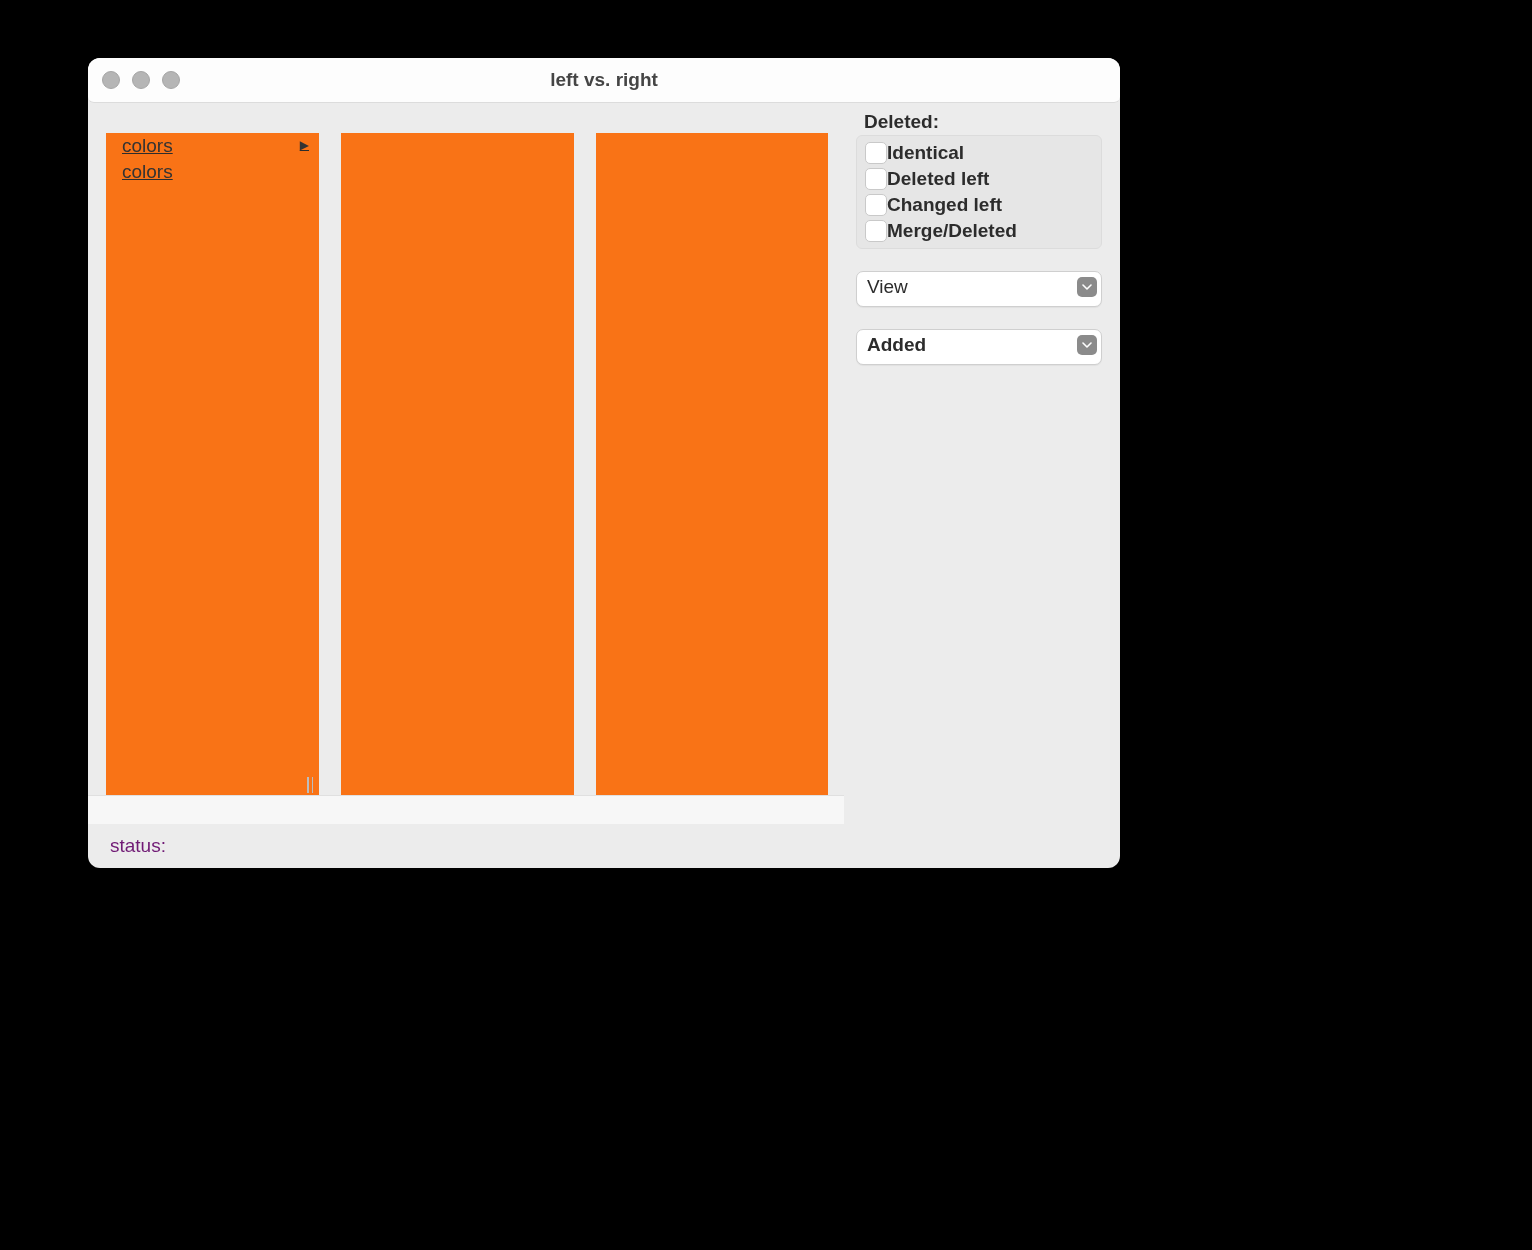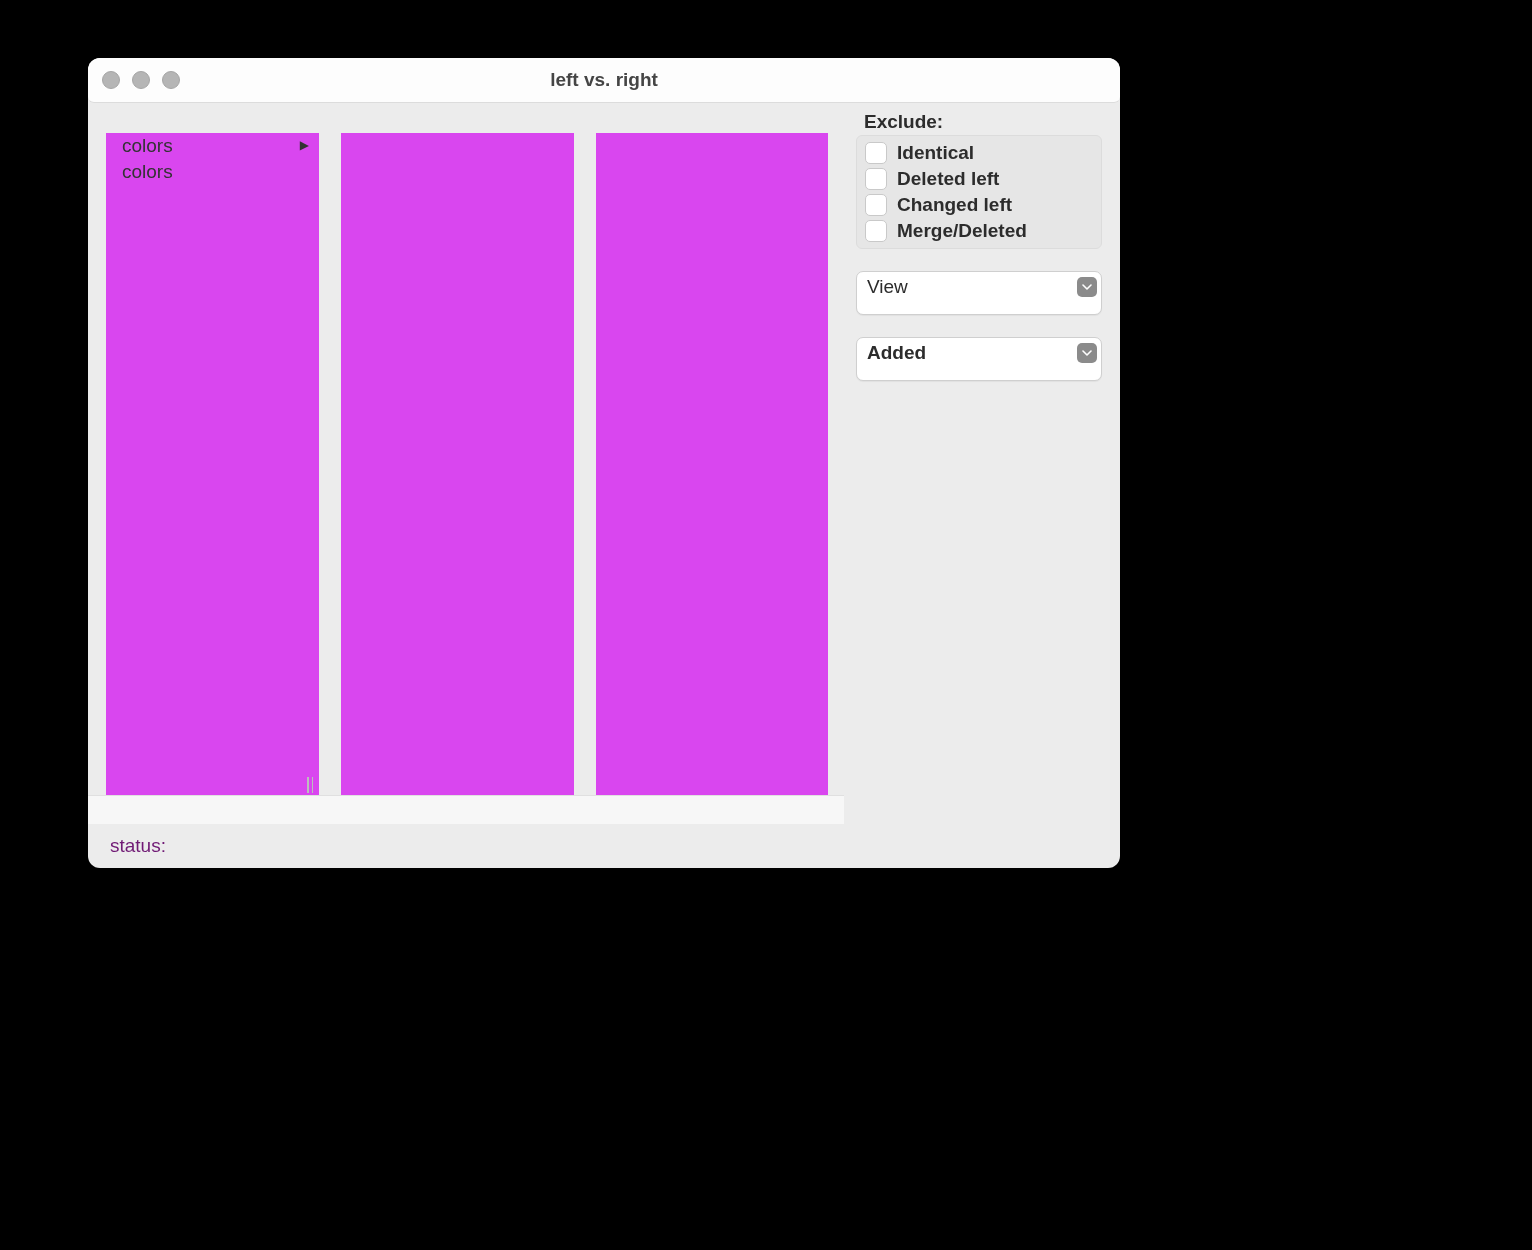--- a/index.html
+++ b/index.html
@@ -67,23 +67,24 @@
     min-width: 0;
   }
   .panes {
     flex: 1 1 auto;
     display: flex;
     gap: 0;
     padding: 30px 16px 0 18px;
     min-height: 0;
   }
   .pane {
-    background: #d946ef;
+    background: #f97316;
     position: relative;
     overflow: hidden;
+    text-decoration: underline;
   }
   .pane.tree {
     width: 213px;
     flex: 0 0 auto;
     margin-right: 22px;
   }
   .pane.left {
     flex: 1 1 0;
     margin-right: 22px;
   }
@@ -141,21 +142,20 @@
   }
   .exclude-group {
     background: #e6e6e6;
     border: 1px solid #dcdcdc;
     border-radius: 6px;
     padding: 4px 6px;
   }
   .check-row {
     display: flex;
     align-items: center;
-    gap: 10px;
     padding: 2px 2px;
   }
   .checkbox {
     width: 20px;
     height: 20px;
     background: #fff;
     border: 1px solid #c9c9c9;
     border-radius: 5px;
     flex: 0 0 auto;
   }
@@ -163,21 +163,21 @@
     font-weight: 700;
   }
   .select {
     margin-top: 22px;
     height: 30px;
     background: #fff;
     border: 1px solid #cfcfcf;
     border-radius: 7px;
     display: flex;
     align-items: center;
-    padding: 0 4px 12px 10px;
+    padding: 0 4px 4px 10px;
     box-shadow: 0 1px 1px rgba(0,0,0,0.05);
     cursor: default;
   }
   .select .sel-label {
     flex: 1;
   }
   .select.bold .sel-label { font-weight: 700; }
   .select .sel-arrow {
     width: 20px;
     height: 20px;
@@ -231,21 +231,21 @@
         </div>
 
         <div class="pane left"></div>
         <div class="pane right"></div>
 
       </div>
       <div class="status-strip"></div>
     </div>
 
     <div class="sidebar">
-      <div class="exclude-label">Exclude:</div>
+      <div class="exclude-label">Deleted:</div>
       <div class="exclude-group">
         <div class="check-row">
           <div class="checkbox"></div>
           <div class="check-label">Identical</div>
         </div>
         <div class="check-row">
           <div class="checkbox"></div>
           <div class="check-label">Deleted left</div>
         </div>
         <div class="check-row">

